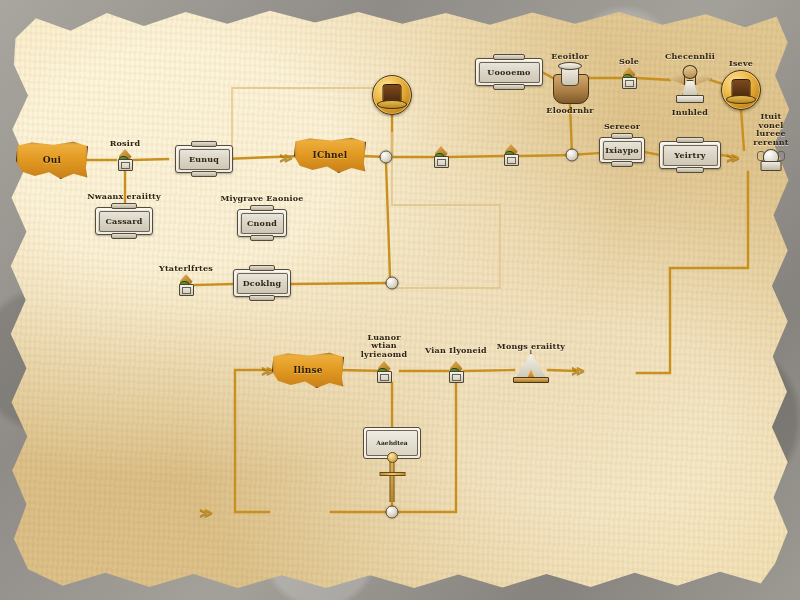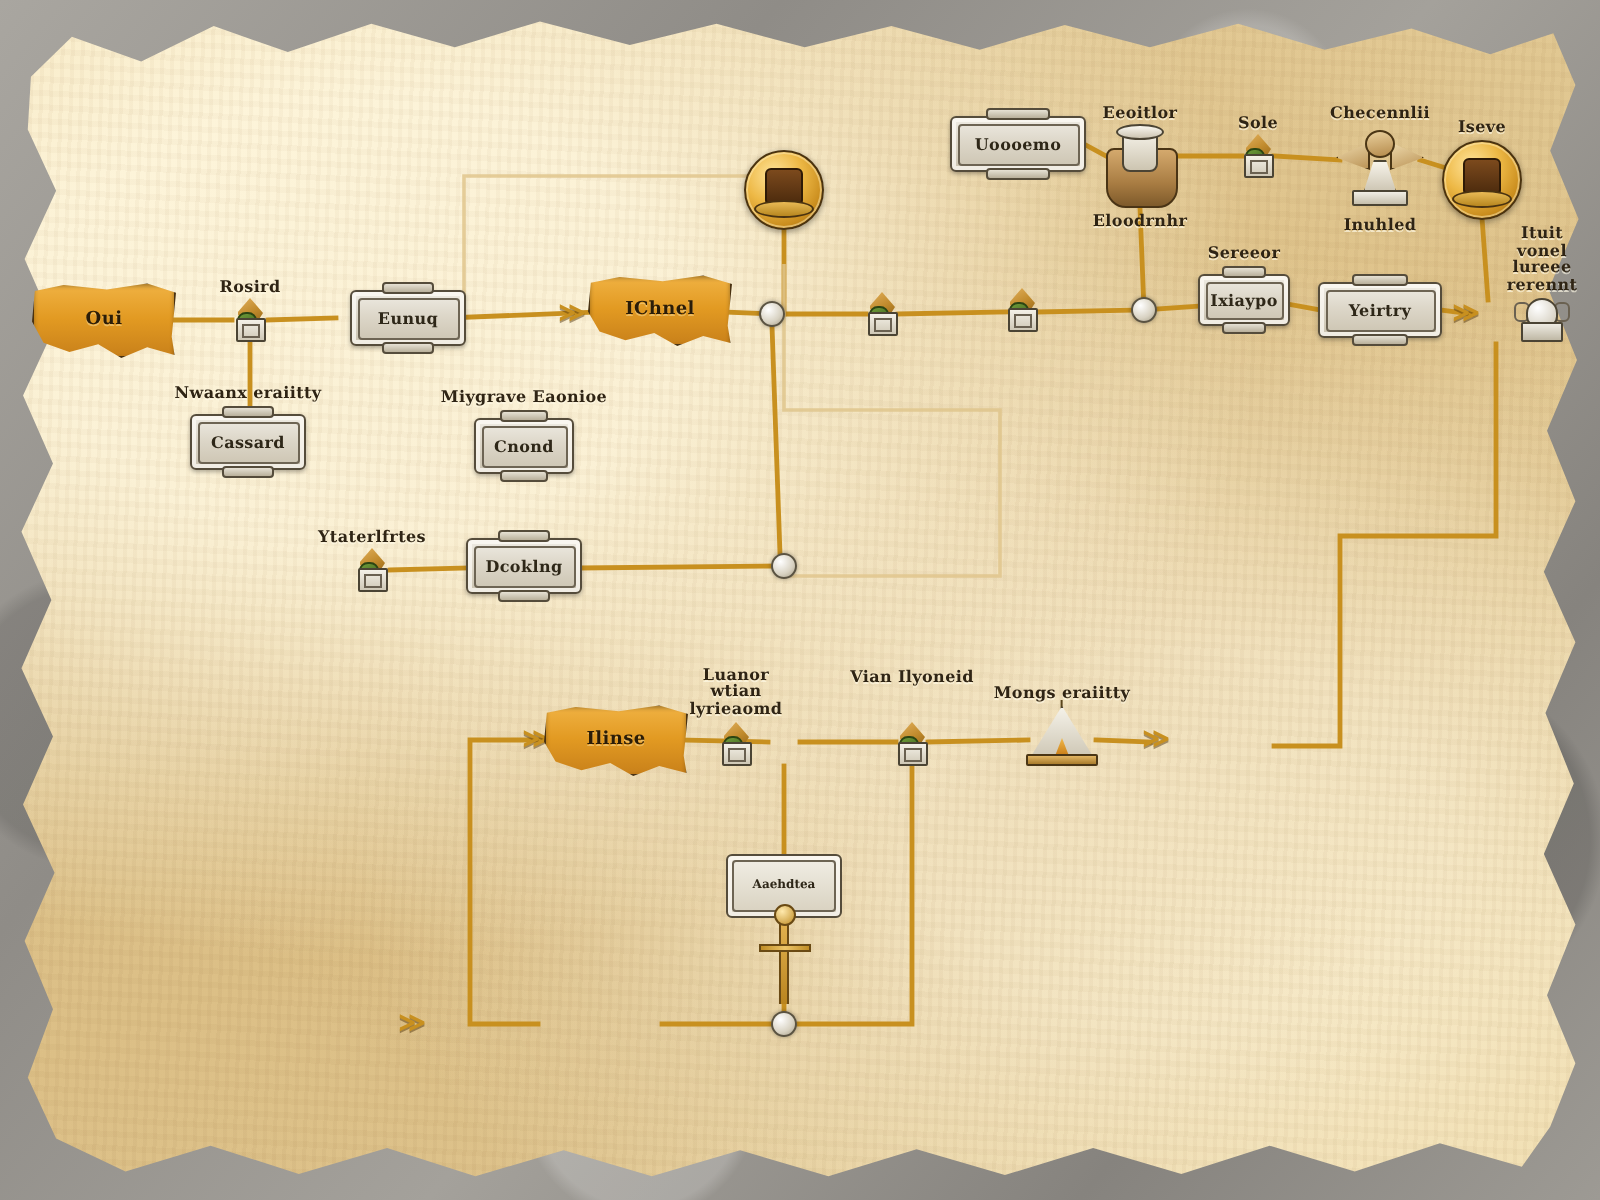--- a/index.html
+++ b/index.html
@@ -427,31 +427,31 @@
         <span>Dcoklng</span>
     </div>
   </div>
 
   <div class="node" style="left:308px;top:370px">
     <div class="banner" style="width:62px;height:34px">
       <span>Ilinse</span>
     </div>
   </div>
 
-  <div class="node" style="left:368px;top:372px">
+  <div class="node" style="left:384px;top:372px">
     <div class="lbl above" style="margin-bottom:3px;max-width:72px;white-space:normal">Luanor wtian lyrieaomd</div>
     <div class="sapling">
       <div class="crown"></div>
         <div class="leaf"></div>
         <div class="pot"></div>
     </div>
   </div>
 
   <div class="node" style="left:456px;top:372px">
-    <div class="lbl above" style="margin-bottom:19px">Vian Ilyoneid</div>
+    <div class="lbl above" style="margin-bottom:7px">Vian Ilyoneid</div>
     <div class="sapling">
       <div class="crown"></div>
         <div class="leaf"></div>
         <div class="pot"></div>
     </div>
   </div>
 
   <div class="node" style="left:531px;top:368px">
     <div class="lbl above" style="margin-bottom:3px">Mongs eraiitty</div>
     <div class="tent">

